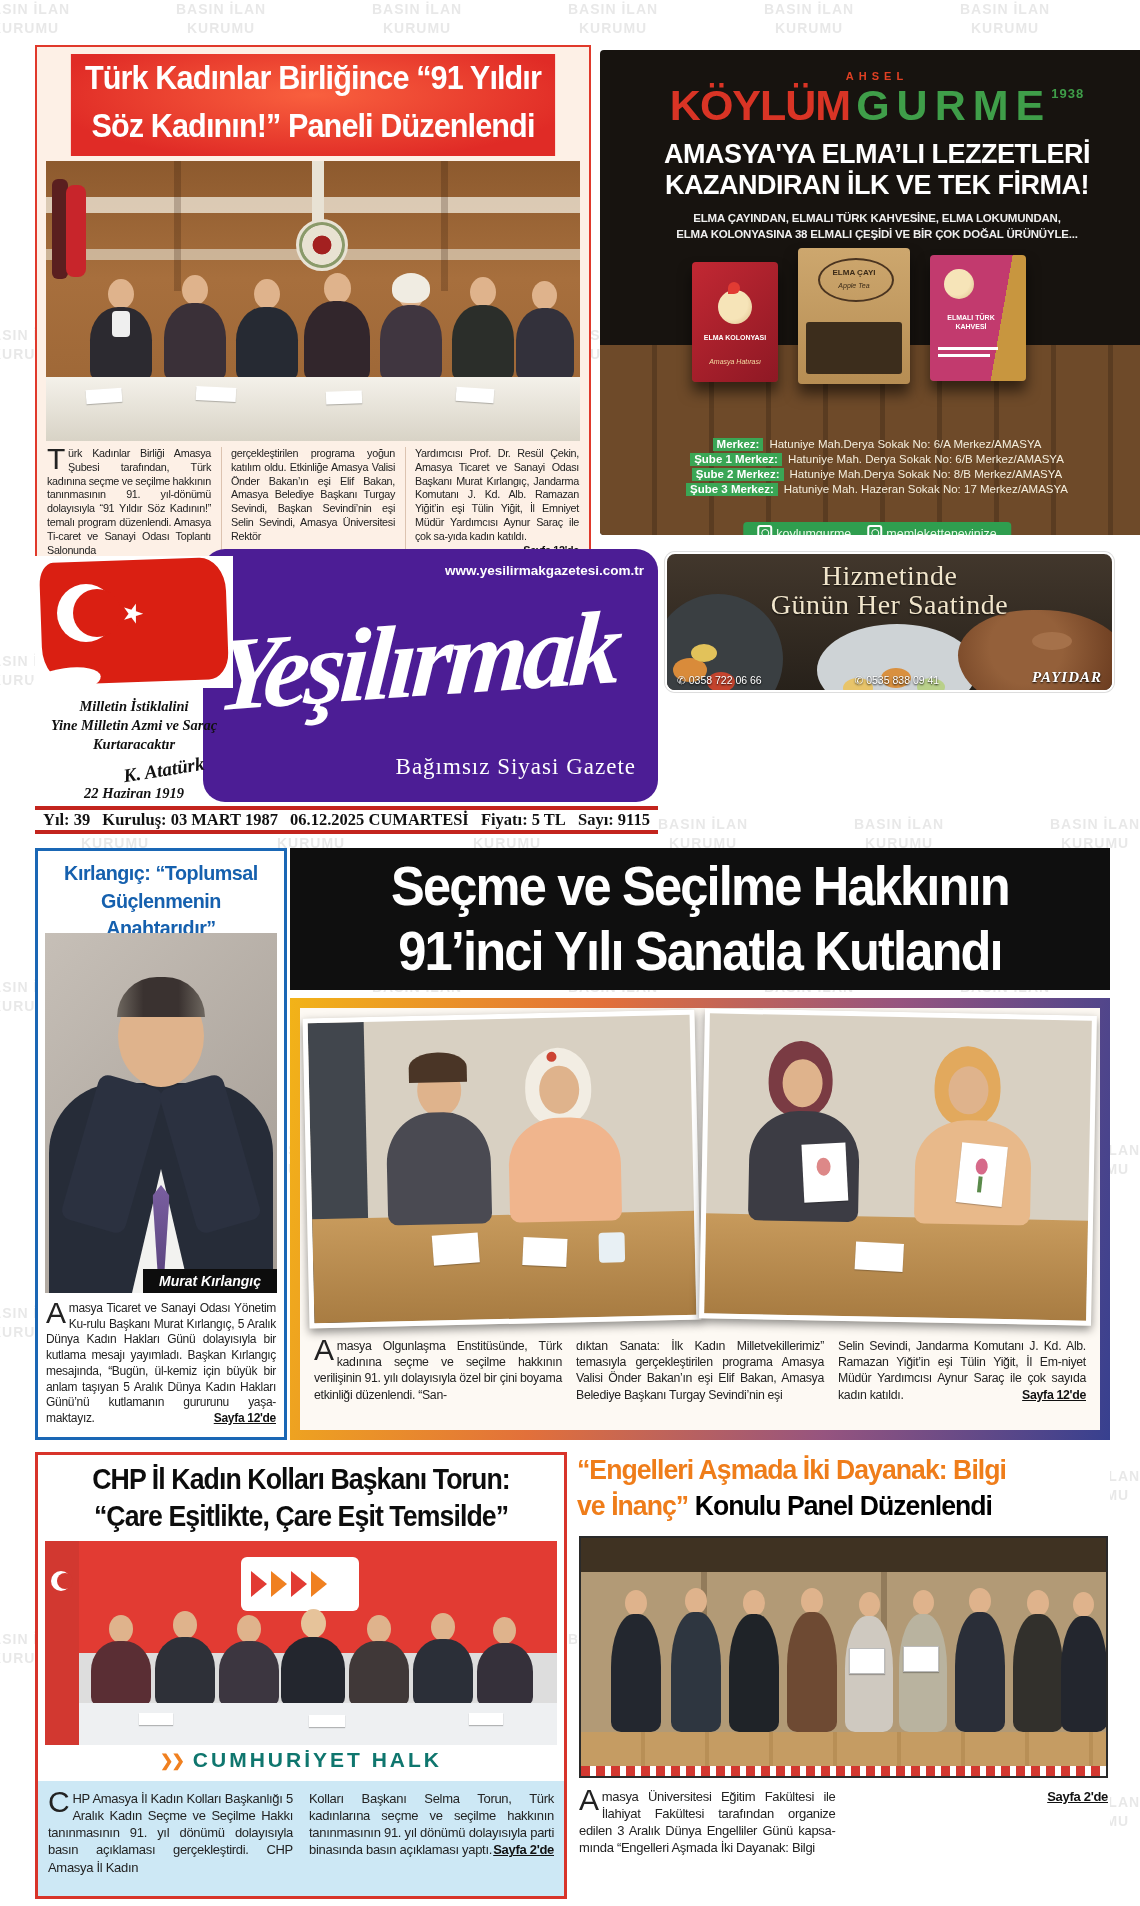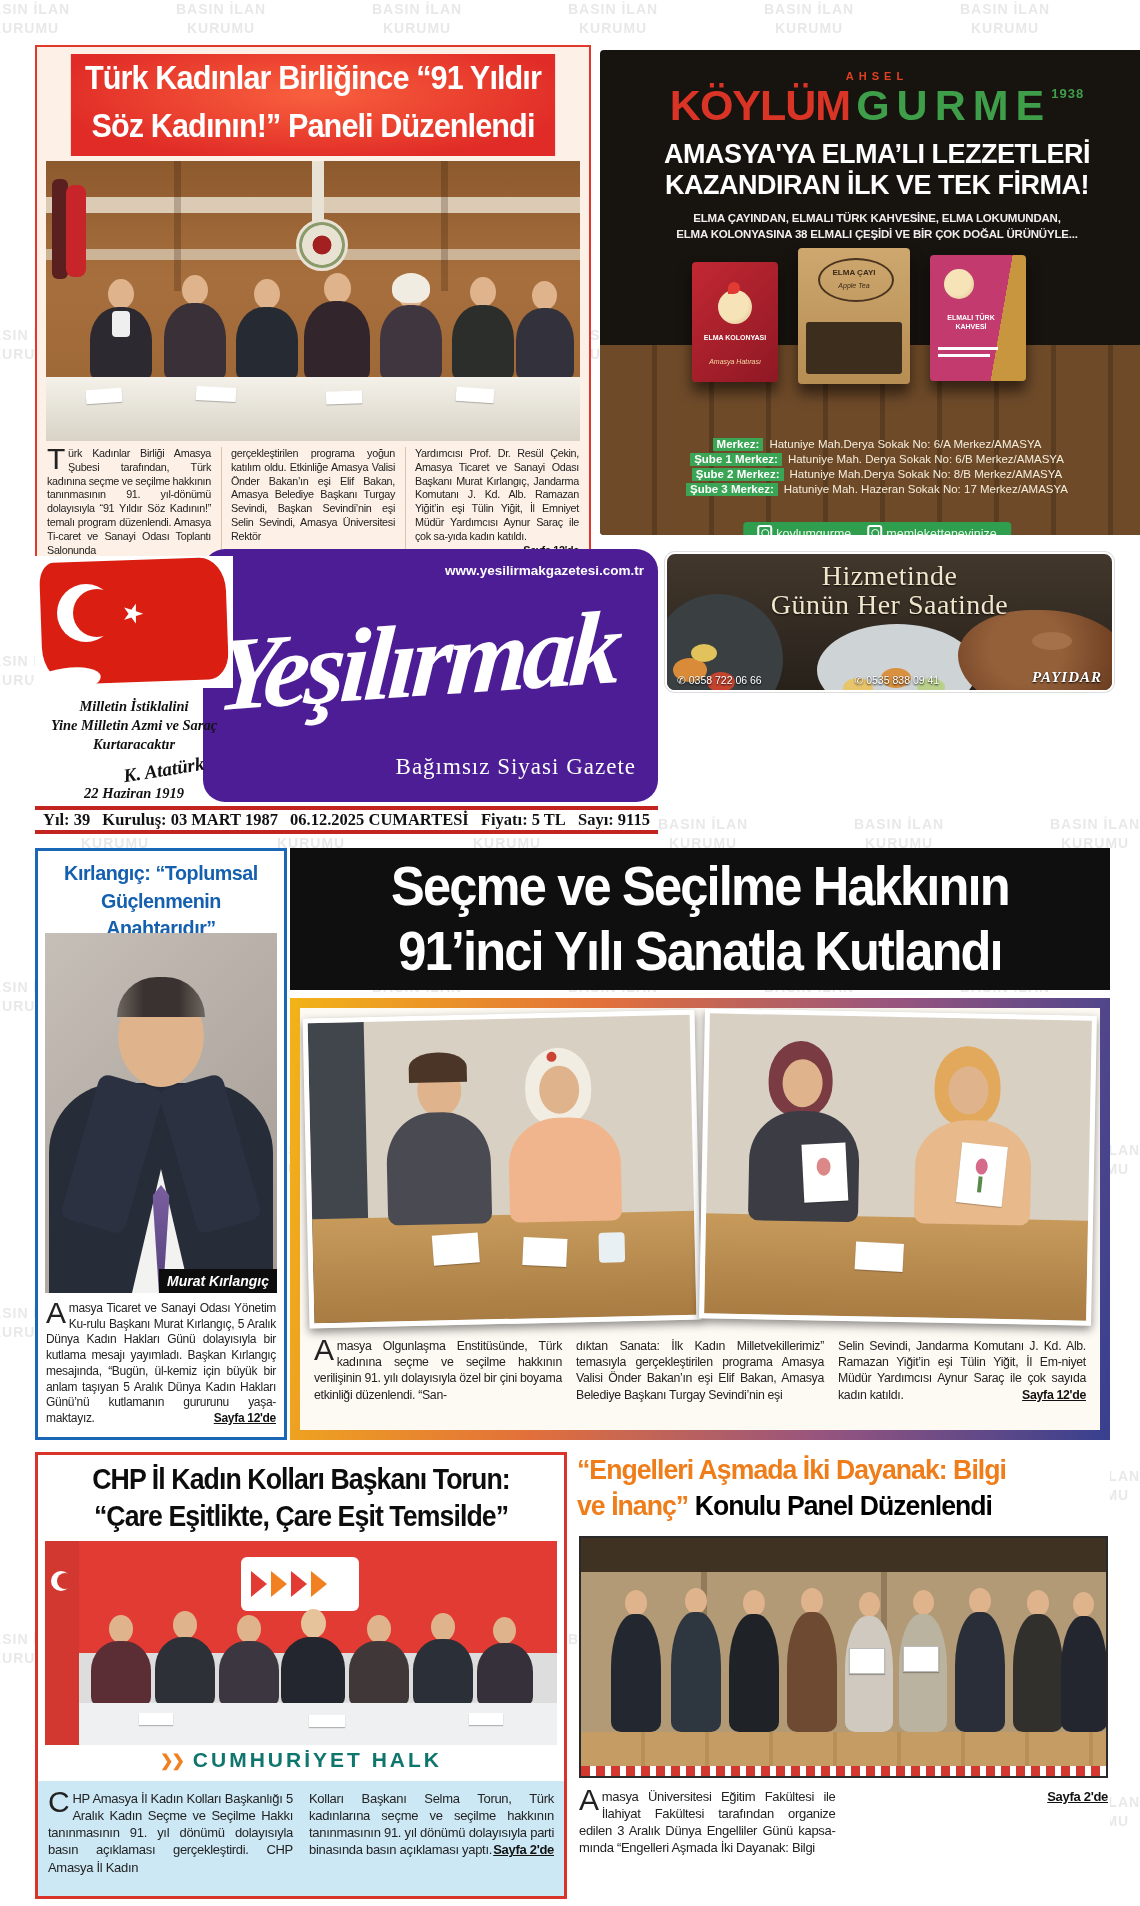--- a/index.html
+++ b/index.html
@@ -79,21 +79,21 @@
             justify-content:space-between;color:#fff;font-size:10.5px;z-index:3;
             text-shadow:0 1px 2px #000;}
   .pay-brand{font-family:"Liberation Serif",serif;font-style:italic;font-weight:bold;font-size:15px;letter-spacing:1px;}
   
   .box-kir{position:absolute;left:35px;top:848px;width:252px;height:592px;background:#fff;
            border:3px solid #1a67b5;box-sizing:border-box;z-index:2;}
   .kir-hl{margin-top:8px;text-align:center;color:#1560ae;font-weight:bold;font-size:21px;
           line-height:1.32;letter-spacing:-.5px;transform:scaleX(.94);}
   .ph-kir{position:absolute;left:7px;top:82px;width:232px;height:360px;overflow:hidden;
           background:linear-gradient(135deg,#c6bfb7,#a39b93);}
-  .kir-cap{position:absolute;right:0;bottom:0;height:24px;line-height:24px;padding:0 8px;
+  .kir-cap{position:absolute;right:0;bottom:0;height:24px;line-height:24px;padding:0 16px;
            background:#0d0d0d;color:#fff;font-style:italic;font-weight:bold;font-size:14px;text-align:center;}
   .kir-body{position:absolute;left:8px;right:8px;top:450px;bottom:6px;font-size:12px;
             line-height:1.31;letter-spacing:-.3px;text-align:justify;color:#232323;}
   
   .blackband{position:absolute;left:290px;top:848px;width:820px;height:142px;background:#0f0f0f;
              color:#fff;text-align:center;font-weight:bold;font-size:55px;line-height:1.18;
              letter-spacing:-2px;z-index:2;padding-top:6px;box-sizing:border-box;
              transform-origin:50% 0;}
   .blackband .inner{transform:scaleX(.92);}
   .gradbox{position:absolute;left:290px;top:998px;width:820px;height:442px;z-index:2;

